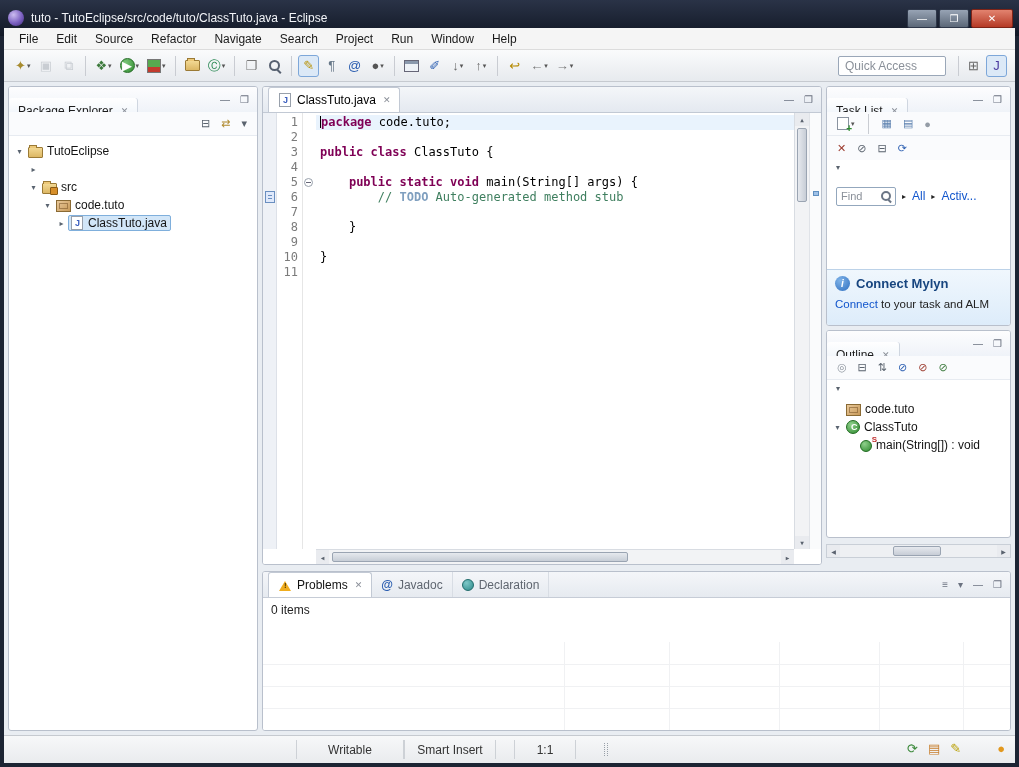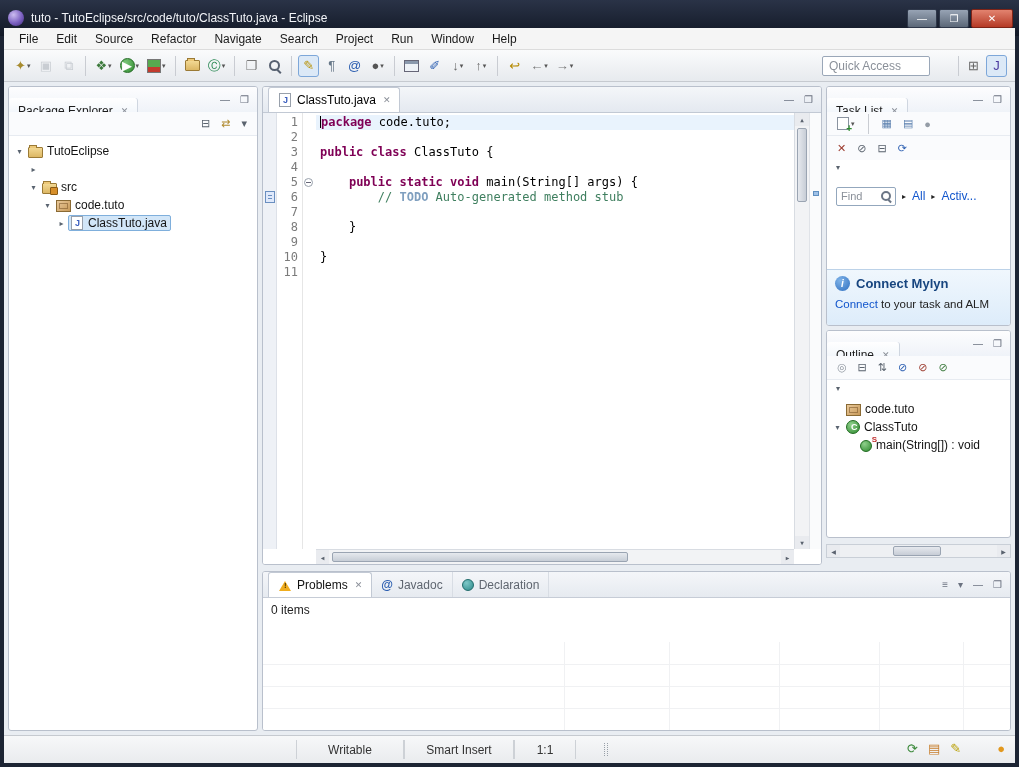--- a/index.html
+++ b/index.html
@@ -19,21 +19,21 @@
 
   .toolbar{position:absolute;left:4px;right:4px;top:50px;height:32px;background:linear-gradient(180deg,#fafbfc,#e7eaee);border-bottom:1px solid #c6cad0;display:flex;align-items:center;padding:0 8px}
   .tb-group{display:flex;align-items:center;gap:2px}
   .tb-flex{flex:1}
   .tb-btn{height:22px;min-width:21px;padding:0 2px;display:inline-flex;align-items:center;justify-content:center;border:1px solid transparent;border-radius:3px}
   .tb-btn .g{display:inline-flex;align-items:center;justify-content:center;font-size:13px;line-height:1}
   .tb-btn.pressed{background:#dce9f7;border-color:#7da7d9}
   .tb-btn.disabled{opacity:.45}
   .tb-dd{font-size:7px;color:#555;margin-left:1px}
   .tb-sep{width:1px;height:20px;background:#c9ccd2;margin:0 4px;display:inline-block}
-  .qa{width:108px;height:20px;border:1px solid #9aa7b8;background:#fff;border-radius:2px;font-size:12px;padding:0 6px;font-family:"Liberation Sans",sans-serif;margin:0 24px}
+  .qa{width:108px;height:20px;border:1px solid #9aa7b8;background:#fff;border-radius:2px;font-size:12px;padding:0 6px;font-family:"Liberation Sans",sans-serif;margin:0 8px}
   .qa::placeholder{color:#8a9099}
   .round-green{width:15px;height:15px;border-radius:50%;background:radial-gradient(circle at 35% 30%,#7cc67a,#2f8a2f);border:1px solid #246b24;font-size:8px}
   .coverage{width:14px;height:14px;border:1px solid #777;background:linear-gradient(180deg,#57a94f 55%,#c23b2e 55%)}
   .folder-ic{width:15px;height:11px;background:linear-gradient(180deg,#f2d893,#dcb764);border:1px solid #9b7a35;border-radius:1px;position:relative}
   .folder-ic::before{content:"";position:absolute;top:-3px;left:1px;width:6px;height:2px;background:#ecc878;border:1px solid #9b7a35;border-bottom:none}
   .magnifier{width:14px;height:14px;position:relative}
   .magnifier::before{content:"";position:absolute;left:1px;top:1px;width:7px;height:7px;border:2px solid #566070;border-radius:50%}
   .magnifier::after{content:"";position:absolute;left:10px;top:10px;width:5px;height:2px;background:#566070;transform:rotate(45deg);transform-origin:0 0}
   .console-ic{width:15px;height:12px;border:1px solid #667;background:#eef2f7;position:relative}
   .console-ic::before{content:"";position:absolute;left:0;right:0;top:0;height:3px;background:#8a99ad}
@@ -593,21 +593,21 @@
       <div class="vline" style="left: 700px;"></div>
       <div class="hline" style="top: 22px;"></div>
       <div class="hline" style="top: 44px;"></div>
       <div class="hline" style="top: 66px;"></div>
       <div class="hline" style="top: 88px;"></div>
     </div>
 </div>
 
 <div class="statusbar">
   <span class="sb-seg" style="left:292px;width:108px">Writable</span>
-  <span class="sb-seg" style="left:400px;width:110px">Smart Insert</span>
+  <span class="sb-seg" style="left:400px;width:92px">Smart Insert</span>
   <span class="sb-seg" style="left:510px;width:62px">1:1</span>
   <span class="sb-grip"></span>
   <span class="sb-icons" id="sb-icons">
       <span class="sb-ic" style="color: rgb(60, 138, 60);">⟳</span>
       <span class="sb-ic" style="color: rgb(199, 127, 46);">▤</span>
       <span class="sb-ic" style="color: rgb(187, 162, 10);">✎</span>
       <span class="sb-ic" style="color: rgb(226, 152, 30); margin-left: 26px;">●</span>
     </span>
 </div>
 

